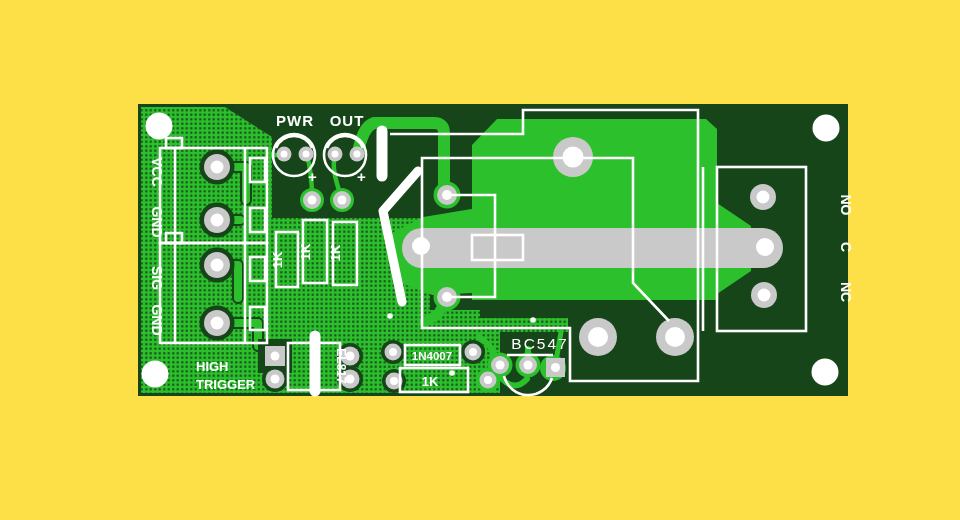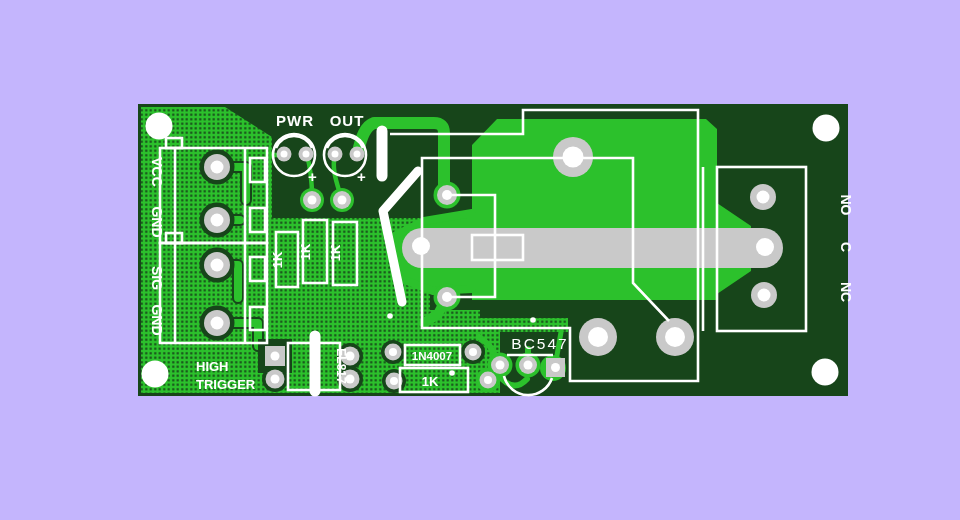--- a/index.html
+++ b/index.html
@@ -1,16 +1,16 @@
 <!DOCTYPE html>
 <html style="--board_dark: #17451a; --copper_bright: #2cc12c; --silk: #ffffff; --pad: #c9c9c9; --page_bg: #ffffff;"><head>
 <meta charset="utf-8">
 <style>
   html,body{margin:0;padding:0;background:#ffffff;}
-  .stage{width:960px;height:520px;position:relative;background:#c4b5fd;}
+  .stage{width:960px;height:520px;position:relative;background:#fde047;}
   svg{display:block}
   .dark{fill:var(--board_dark,#17451a)}
   .copper{fill:var(--copper_bright,#2cc12c)}
   .pad{fill:var(--pad,#c9c9c9)}
   .white{fill:var(--silk,#ffffff)}
   .silk{stroke:var(--silk,#ffffff);stroke-width:2.6;fill:none;stroke-linejoin:miter}
   .silk-bent{stroke:var(--silk,#ffffff);stroke-width:9;fill:none;stroke-linecap:round;stroke-linejoin:round}
   .silk-capsule{stroke:var(--silk,#ffffff);stroke-width:11;stroke-linecap:round}
   .trace{stroke:var(--copper_bright,#2cc12c);fill:none;stroke-linecap:round;stroke-linejoin:round}
   .darktrace{stroke:var(--board_dark,#17451a);fill:none;stroke-linecap:round;stroke-linejoin:round}

